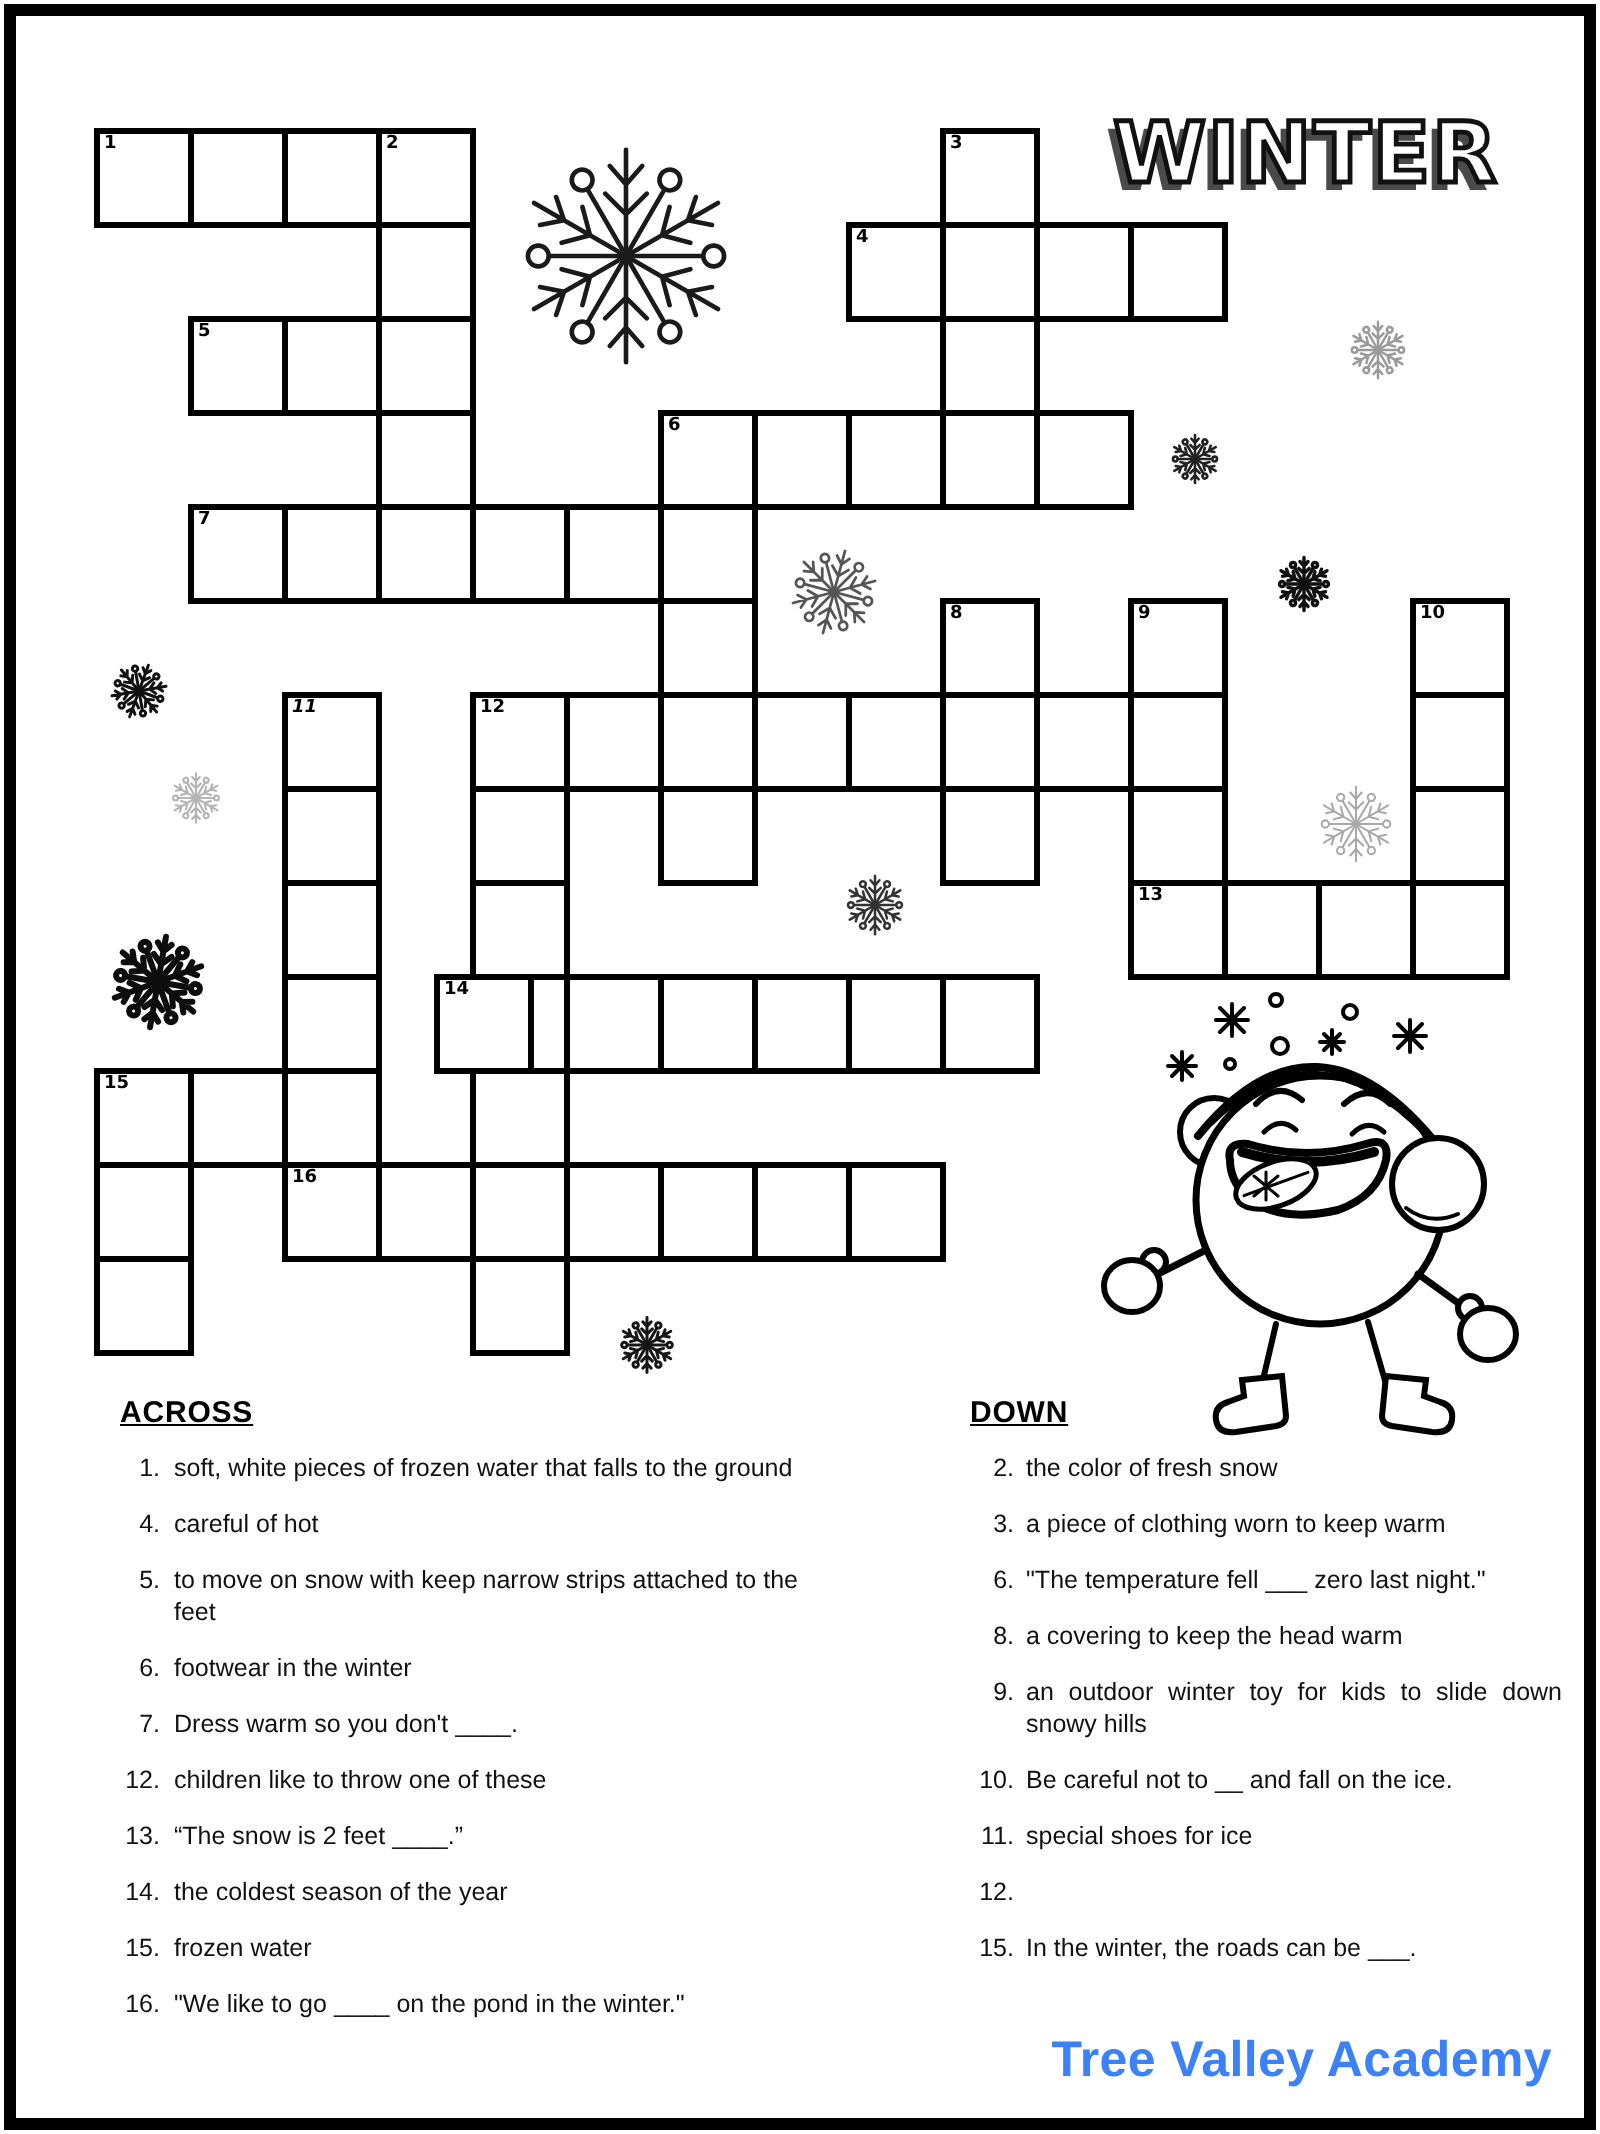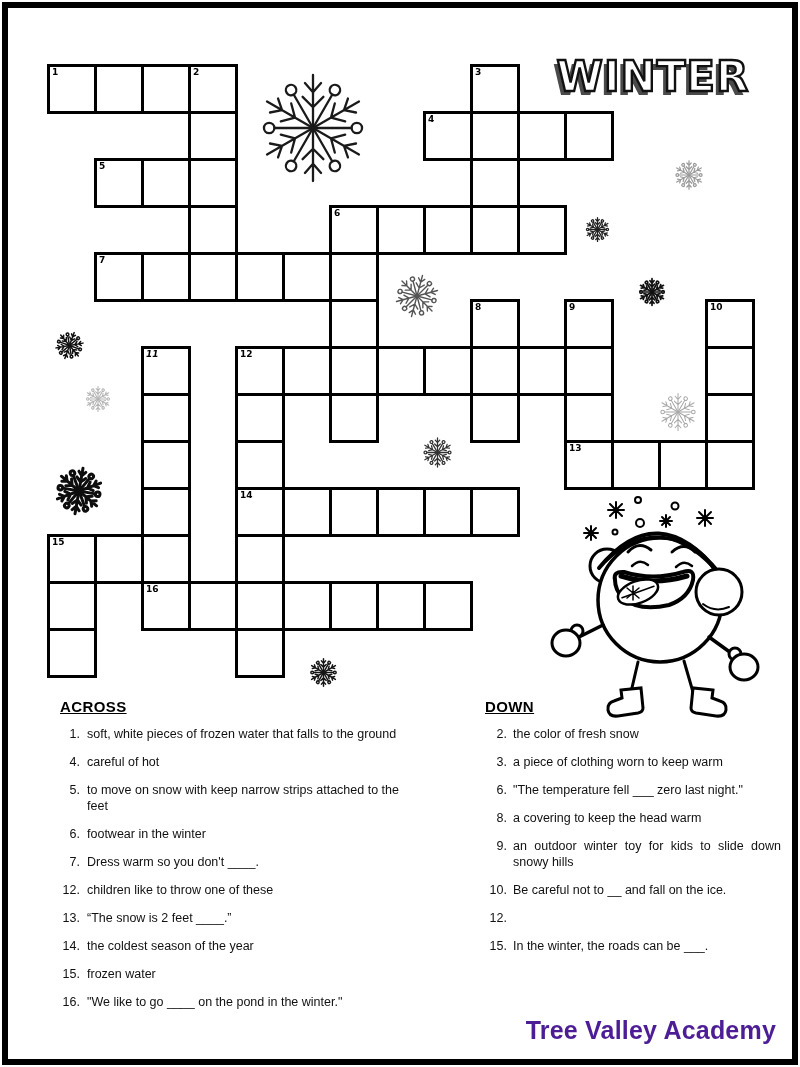--- a/index.html
+++ b/index.html
@@ -159,21 +159,21 @@
       </div>
       <div class="cell" style="left: 235px; top: 346px;">
         <span class="num">12</span>
       </div>
       <div class="cell" style="left: 282px; top: 346px;"></div>
       <div class="cell" style="left: 376px; top: 346px;"></div>
       <div class="cell" style="left: 423px; top: 346px;"></div>
       <div class="cell" style="left: 517px; top: 346px;"></div>
       <div class="cell" style="left: 235px; top: 393px;"></div>
       <div class="cell" style="left: 235px; top: 440px;"></div>
-      <div class="cell" style="left: 235px; top: 487px;">
+      <div class="cell" style="left: 217px; top: 487px;">
         <span class="num">14</span>
       </div>
       <div class="cell" style="left: 235px; top: 534px;"></div>
       <div class="cell" style="left: 235px; top: 581px;"></div>
       <div class="cell" style="left: 235px; top: 628px;"></div>
       <div class="cell" style="left: 611px; top: 440px;"></div>
       <div class="cell" style="left: 658px; top: 440px;"></div>
       <div class="cell" style="left: 282px; top: 487px;"></div>
       <div class="cell" style="left: 329px; top: 487px;"></div>
       <div class="cell" style="left: 376px; top: 487px;"></div>
@@ -315,30 +315,34 @@
         </li>
         <li class="clue">
           <div class="clue-num">9.</div>
           <div class="clue-text">an outdoor winter toy for kids to slide down snowy hills</div>
         </li>
         <li class="clue">
           <div class="clue-num">10.</div>
           <div class="clue-text">Be careful not to __ and fall on the ice.</div>
         </li>
         <li class="clue">
+          <div class="clue-num">11.</div>
+          <div class="clue-text">special shoes for ice</div>
+        </li>
+        <li class="clue">
           <div class="clue-num">12.</div>
         </li>
         <li class="clue">
           <div class="clue-num">15.</div>
           <div class="clue-text">In the winter, the roads can be ___.</div>
         </li>
       </ul>
   </div>
 
-  <div id="brand" style="color: #4c1d95;">Tree Valley Academy</div>
+  <div id="brand" style="color: #3b82f6;">Tree Valley Academy</div>
 
 <svg viewBox="-52 -52 104 104" class="flake" style="left: 253px; top: 68px; width: 120px; height: 120px; color: rgb(26, 26, 26);">
       <use href="#flakebody" stroke-width="2"></use>
     </svg>
     <svg viewBox="-52 -52 104 104" class="flake" style="left: 673px; top: 159px; width: 32px; height: 32px; color: rgb(154, 154, 154);">
       <use href="#flakebody" stroke-width="4"></use>
     </svg>
     <svg viewBox="-52 -52 104 104" class="flake" style="left: 583.5px; top: 215.5px; width: 27px; height: 27px; color: rgb(34, 34, 34);">
       <use href="#flakebody" stroke-width="5"></use>
     </svg>

